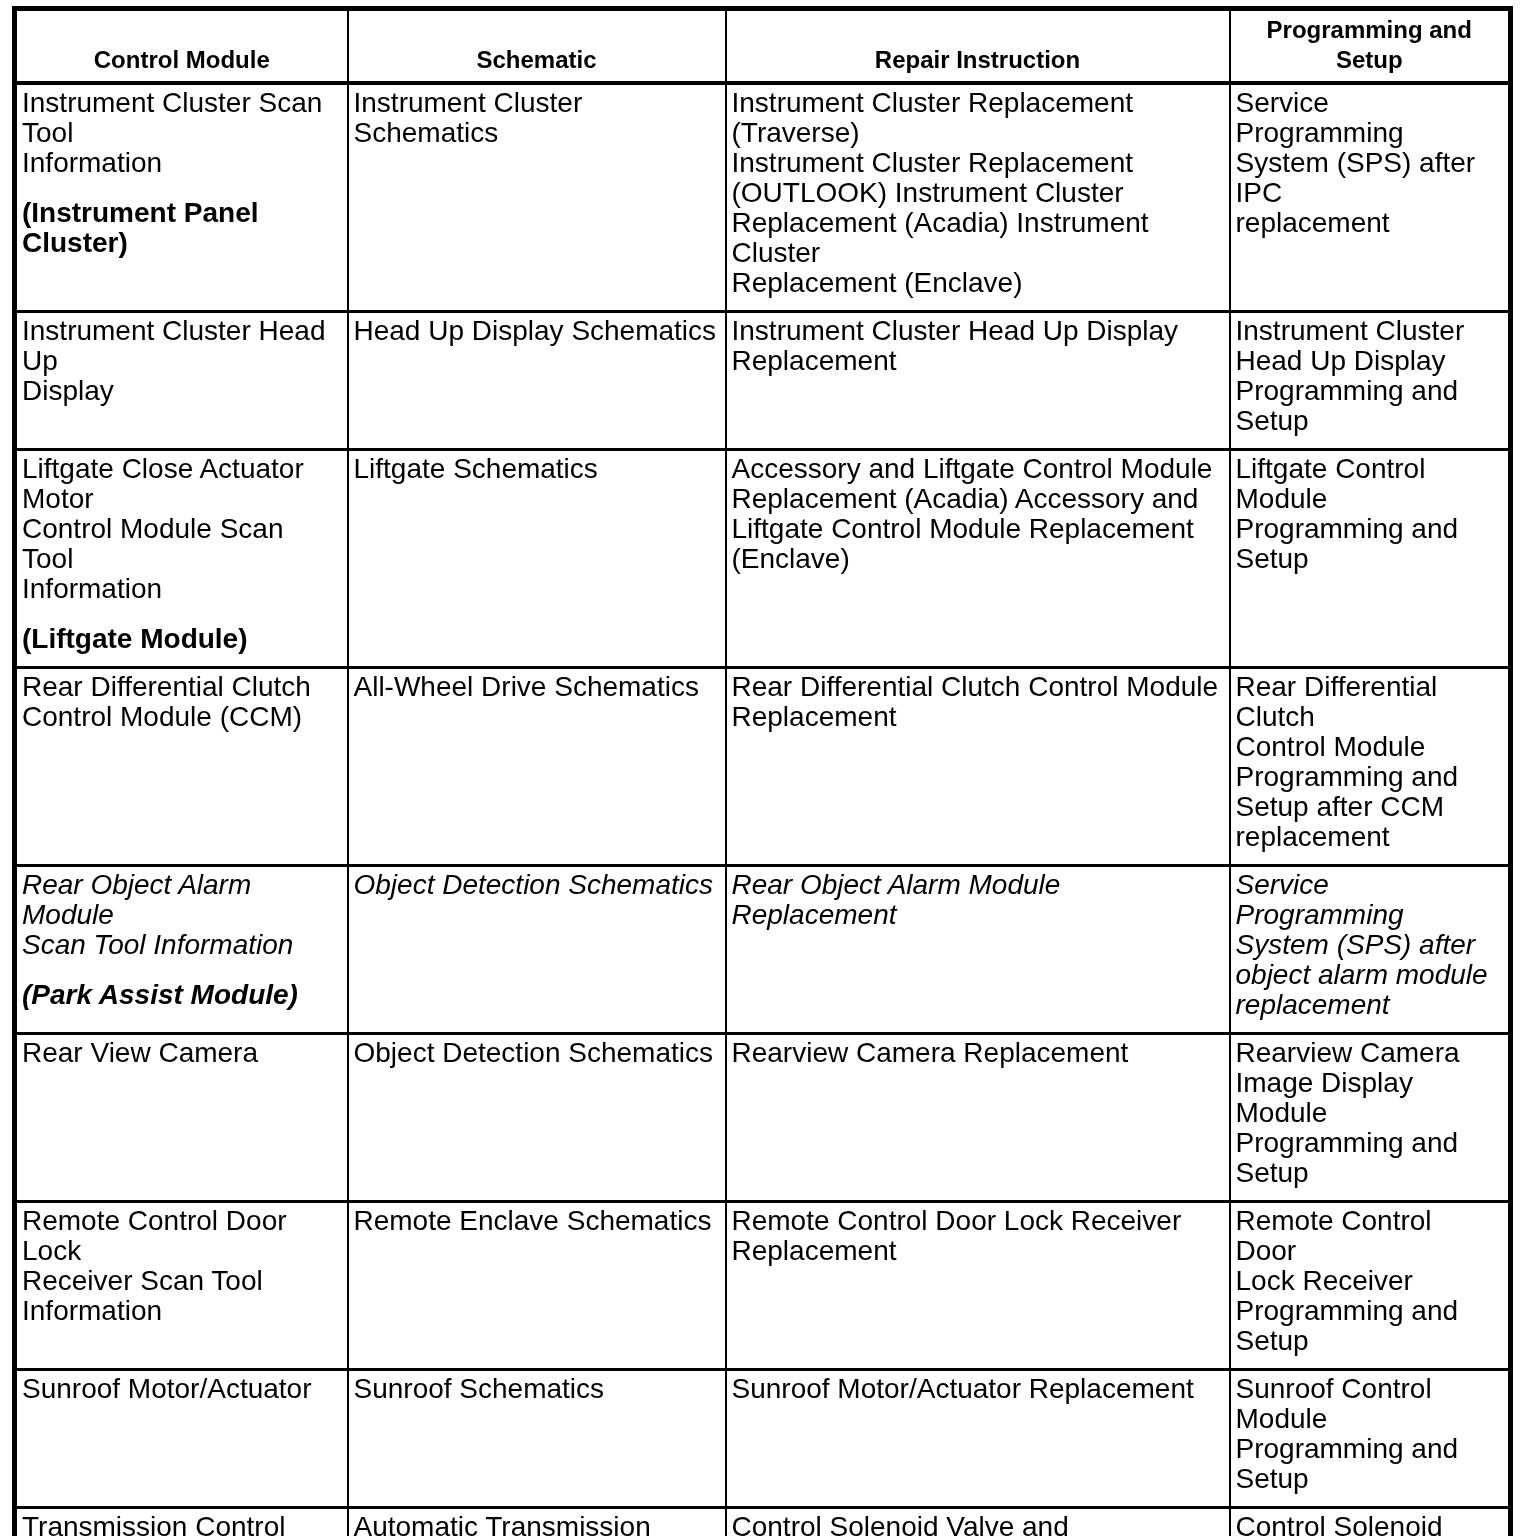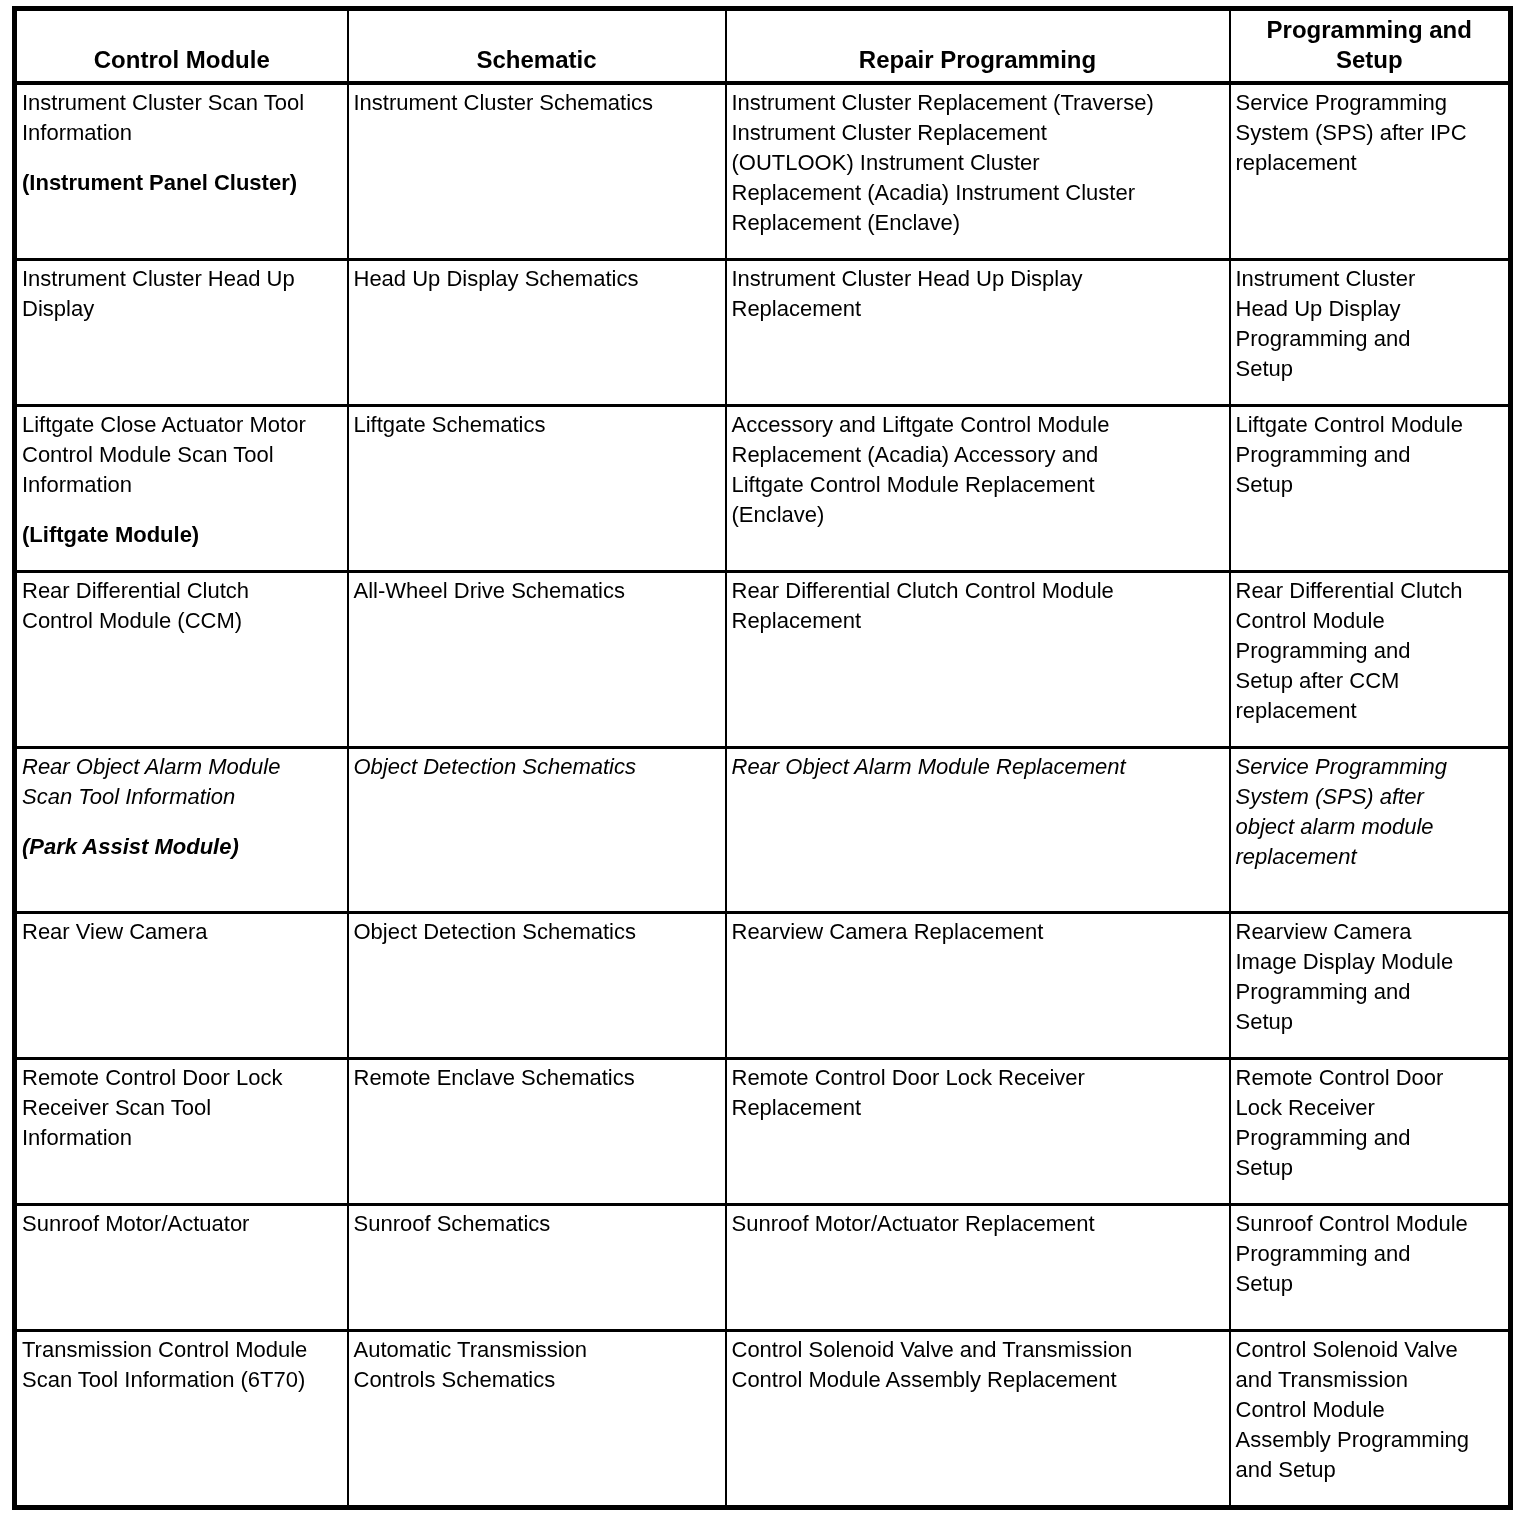--- a/index.html
+++ b/index.html
@@ -32,23 +32,23 @@
     vertical-align: bottom;
     text-align: center;
     padding: 4px 6px 6px 6px;
   }
   td {
     border: 2px solid #000;
     border-top-width: 3px;
     border-bottom-width: 3px;
     vertical-align: top;
     text-align: left;
-    font-size: 22px;
+    font-size: 28px;
     line-height: 30px;
-    padding: 3px 8px 20px 5px;
+    padding: 3px 8px 12px 5px;
     overflow: hidden;
   }
   .hdr-text, .cell-main, .cell-sub {
     white-space: pre-line;
     word-wrap: break-word;
   }
   .cell-sub { margin-top: 20px; font-weight: bold; }
   .cell-sub:empty { display: none; }
   tbody tr:nth-child(1)  { height: 155px; }
   tbody tr:nth-child(2)  { height: 128px; }
@@ -74,21 +74,21 @@
   </colgroup>
   <thead>
     <tr>
       <th>
           <div class="hdr-text">Control Module</div>
         </th>
       <th>
           <div class="hdr-text">Schematic</div>
         </th>
       <th>
-          <div class="hdr-text">Repair Programming</div>
+          <div class="hdr-text">Repair Instruction</div>
         </th>
       <th>
           <div class="hdr-text">Programming and
 Setup</div>
         </th>
     </tr>
   </thead>
   <tbody>
     <tr>
       <td>

